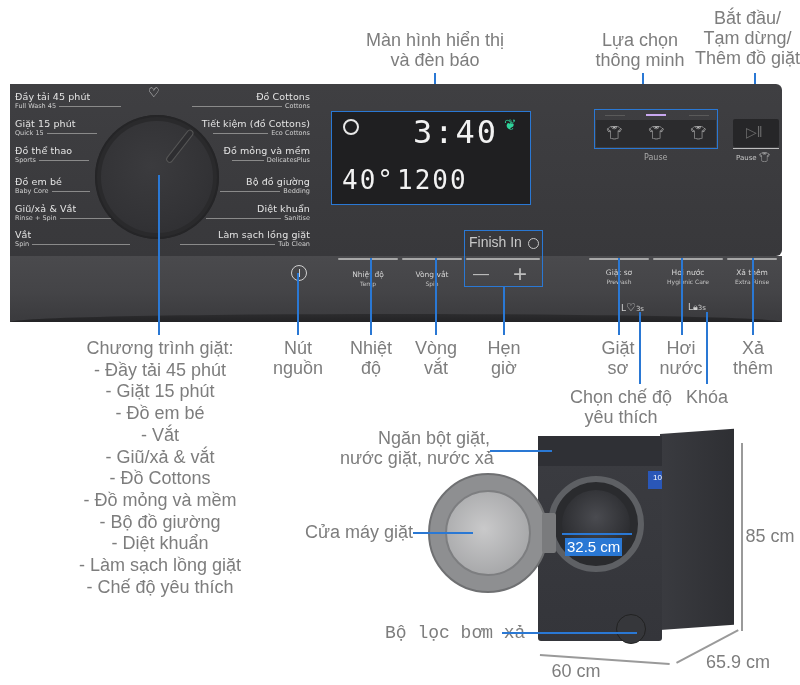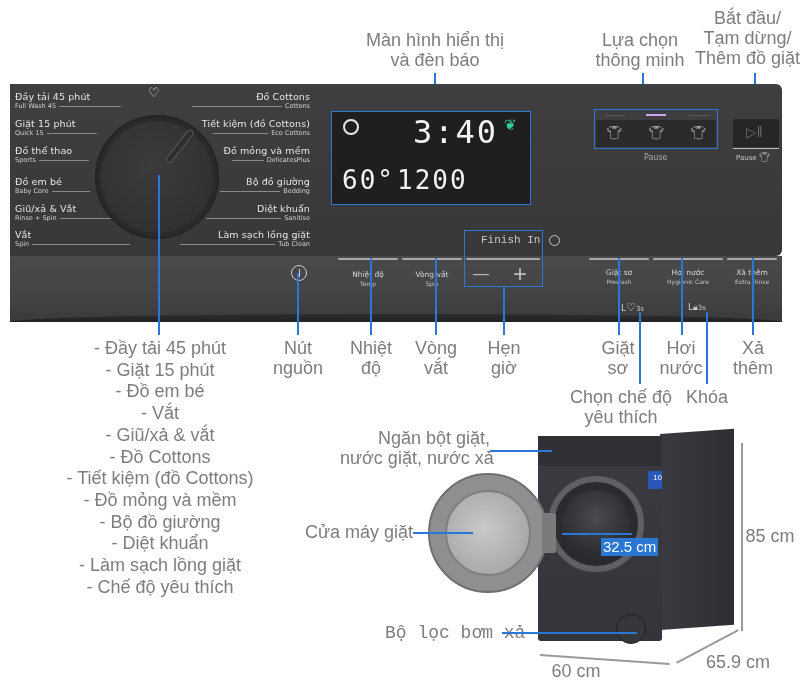--- a/index.html
+++ b/index.html
@@ -161,24 +161,24 @@
 
 <div class="dial-ring"></div>
 <div class="dial"></div>
 <div class="dial-pointer"></div>
 
 <div class="display"></div>
 <div class="box" style="left:331px; top:111px; width:200px; height:94px;"></div>
 <div class="abs" style="left:343px; top:119px; width:16px; height:16px; border:2px solid #e8e8e8; border-radius:50%;"></div>
 <div class="seg" style="left:413px; top:112px; font-size:32px; line-height:40px;">3:40</div>
 <div class="abs" style="left:504px; top:117px; width:16px; height:16px; color:#2fd39a; font-size:15px; line-height:16px;">❦</div>
-<div class="seg" style="left:342px; top:165px; font-size:26px; line-height:30px;">60°</div>
+<div class="seg" style="left:342px; top:165px; font-size:26px; line-height:30px;">40°</div>
 <div class="seg" style="left:397px; top:165px; font-size:26px; line-height:30px;">1200</div>
 
-<div class="abs" style="left:469px; top:234px; font-size:11px; color:#c8c8c8; font-family:Liberation Mono, monospace;margin-left:12px;">
+<div class="abs" style="left:469px; top:234px; font-size:14px; color:#c8c8c8; font-family:Liberation Sans, sans-serif;">
   <span>Finish In</span>
   <span style="display:inline-block; width:11px; height:11px; border:1px solid #c8c8c8; border-radius:50%; vertical-align:middle; margin-left:2px;"></span>
 </div>
 <div class="btn-bar" style="left:466px; top:258px; width:74px;"></div>
 <div class="abs" style="left:473px; top:264px; font-size:16px; color:#bdbdbd; line-height:20px;">—</div>
 <div class="abs" style="left:513px; top:261px; font-size:24px; color:#bdbdbd; line-height:26px;">+</div>
 <div class="box" style="left:464px; top:230px; width:79px; height:57px;"></div>
 
 <div class="abs" style="left:291px; top:265px; width:16px; height:16px; border:1px solid #d0d0d0; border-radius:50%;">
   <div style="position:absolute; left:7px; top:3px; width:1px; height:8px; background:#d0d0d0;"></div>
@@ -241,27 +241,27 @@
 <div class="bl" style="left:370px; top:258px; width:1.5px; height:77px;"></div>
 <div class="bl" style="left:435px; top:258px; width:1.5px; height:77px;"></div>
 <div class="bl" style="left:503px; top:287px; width:1.5px; height:48px;"></div>
 <div class="bl" style="left:618px; top:258px; width:1.5px; height:77px;"></div>
 <div class="bl" style="left:639px; top:312px; width:1.5px; height:72px;"></div>
 <div class="bl" style="left:681px; top:258px; width:1.5px; height:77px;"></div>
 <div class="bl" style="left:706px; top:312px; width:1.5px; height:72px;"></div>
 <div class="bl" style="left:752px; top:258px; width:1.5px; height:77px;"></div>
 
 <div class="abs callout" style="left:40px; top:338px; width:240px; line-height:21.7px;">
+  <div>Chương trình giặt:</div>
   <div>- Đầy tải 45 phút</div>
   <div>- Giặt 15 phút</div>
   <div>- Đồ em bé</div>
   <div>- Vắt</div>
   <div>- Giũ/xả &amp; vắt</div>
   <div>- Đồ Cottons</div>
-  <div>- Tiết kiệm (đồ Cottons)</div>
   <div>- Đồ mỏng và mềm</div>
   <div>- Bộ đồ giường</div>
   <div>- Diệt khuẩn</div>
   <div>- Làm sạch lồng giặt</div>
   <div>- Chế độ yêu thích</div>
 </div>
 
 <div class="abs callout" style="left:272px; top:338px; width:52px;">
   <div>Nút</div>
   <div>nguồn</div>
@@ -302,21 +302,21 @@
 <div class="abs" style="left:548px; top:476px; width:96px; height:96px; border-radius:50%; background:#2a2b2e; border:6px solid #5e6064;"></div>
 <div class="abs" style="left:562px; top:490px; width:68px; height:68px; border-radius:50%; background:radial-gradient(circle at 50% 40%, #4a4b50, #1e1f22);"></div>
 <div class="abs" style="left:648px; top:471px; width:14px; height:18px; background:#2a57b8; color:#fff; font-size:8px; text-align:right; line-height:14px;">10</div>
 <div class="abs" style="left:616px; top:614px; width:30px; height:30px; border-radius:50%; border:1px solid #222; background:#36373b;"></div>
 
 <div class="abs" style="left:428px; top:473px; width:120px; height:120px; border-radius:50%; background:#8e8f91; border:2px solid #6f7072;"></div>
 <div class="abs" style="left:445px; top:490px; width:86px; height:86px; border-radius:50%; background:radial-gradient(circle at 45% 45%, #c9c9ca, #9b9c9e); border:2px solid #7d7e80;"></div>
 <div class="abs" style="left:542px; top:513px; width:14px; height:40px; background:#7a7b7d; border-radius:2px;"></div>
 
 <div class="abs" style="left:562px; top:533px; width:70px; height:2px; background:#2a78d4;"></div>
-<div class="abs" style="left:565px; top:538px; background:#2a78d4; color:#fff; font-size:15px; line-height:18px; padding:0 2px;margin-left:36px;">32.5 cm</div>
+<div class="abs" style="left:565px; top:538px; background:#2a78d4; color:#fff; font-size:15px; line-height:18px; padding:0 2px;">32.5 cm</div>
 
 <div class="abs callout" style="left:340px; top:428px; width:150px; text-align:right;">
   <div>Ngăn bột giặt,</div>
   <div>nước giặt, nước xả</div>
 </div>
 <div class="bl" style="left:490px; top:450px; width:62px; height:1.5px;"></div>
 
 <div class="abs callout" style="left:303px; top:522px; width:110px; text-align:right;">Cửa máy giặt</div>
 <div class="bl" style="left:413px; top:532px; width:60px; height:1.5px;"></div>
 

